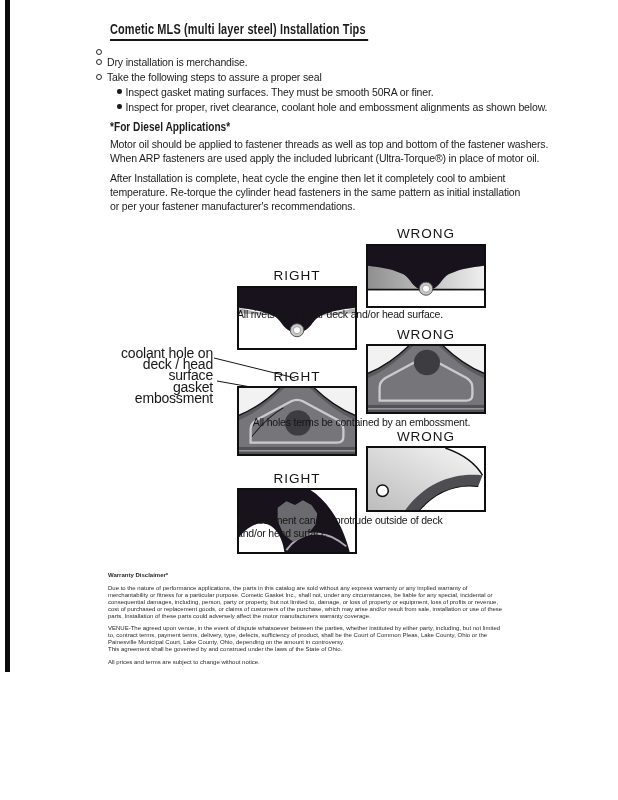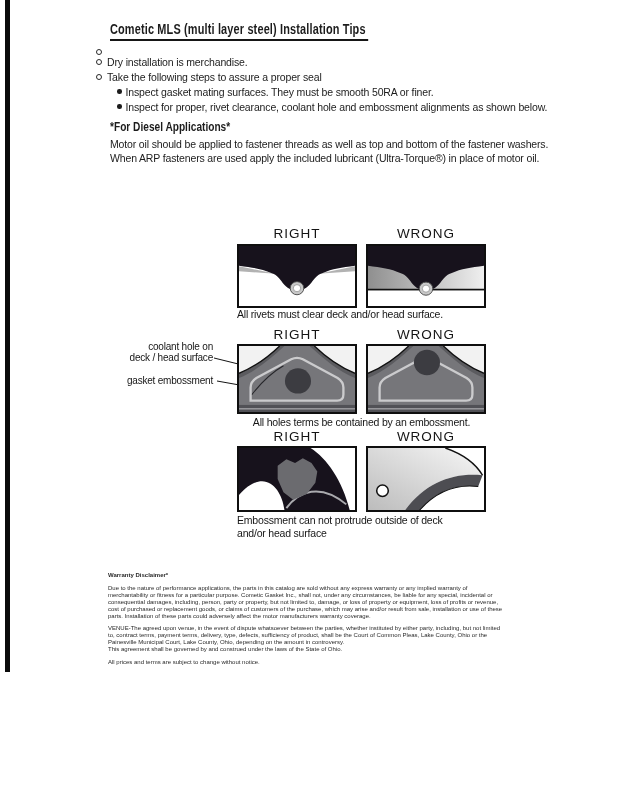--- a/index.html
+++ b/index.html
@@ -24,31 +24,31 @@
   .diesel-heading{
     position:absolute;left:110px;top:119px;font-size:13px;font-weight:700;
     transform:scaleX(.78);transform-origin:left top;white-space:nowrap;
   }
   .body-para{position:absolute;left:110px;width:505px;font-size:10.5px;letter-spacing:-.15px;line-height:14px;}
   .p1{top:137px;}
   .p2{top:171px;}
   .p3{top:214px;white-space:nowrap;}
 
   .fig-label{position:absolute;width:120px;text-align:center;font-size:13.5px;letter-spacing:1px;color:#141414;white-space:nowrap;}
-  .col-right{left:237px;} .col-wrong{left:366px;}
+  .col-right{left:237px;margin-top:42px;} .col-wrong{left:366px;}
   .panel{position:absolute;width:120px;background:#ffffff;border:2px solid #0f0f0f;box-sizing:border-box;}
   .panel svg{display:block;width:100%;height:100%;}
   .fig-caption{position:absolute;left:237px;font-size:10.5px;letter-spacing:-.2px;line-height:12.5px;color:#161616;}
   .caption-center{width:249px;text-align:center;left:237px;}
 
   .lbl1{top:226px;} .pan1{top:244px;height:64px;} .cap1{top:308px;white-space:nowrap;}
   .lbl2{top:327px;} .pan2{top:344px;height:70px;} .cap2{top:416px;}
   .lbl3{top:429px;} .pan3{top:446px;height:66px;} .cap3{top:514px;}
 
-  .callout{position:absolute;left:120px;width:93px;text-align:right;font-size:10px;letter-spacing:-.2px;line-height:11px;color:#161616;}
+  .callout{position:absolute;left:120px;width:93px;text-align:right;font-size:14px;letter-spacing:-.2px;line-height:11px;color:#161616;margin-top:7px;}
   .co1{top:341px;} .co2{top:375px;}
   .leader-svg{position:absolute;left:120px;top:338px;width:185px;height:62px;pointer-events:none;}
 
   .legal{position:absolute;left:108px;top:572px;width:400px;font-size:6px;line-height:6.9px;color:#2a2a2a;letter-spacing:0;}
   .legal .lp{margin:0 0 6px 0;}
   .legal .lh{font-weight:700;margin:0 0 6px 0;}
 
   .footer-code{position:absolute;left:386px;top:757px;font-size:13.5px;letter-spacing:.3px;color:#be185d;white-space:nowrap;}
 </style>
 </head>
@@ -78,20 +78,23 @@
     </div>
     <div class="tip-row sub">
       <span class="dot-marker"></span>
       <span>Inspect for proper, rivet clearance, coolant hole and embossment alignments as shown below.</span>
     </div>
   </div>
 
   <div class="diesel-heading">*For Diesel Applications*</div>
   <div class="body-para p1 preline">Motor oil should be applied to fastener threads as well as top and bottom of the fastener washers.
 When ARP fasteners are used apply the included lubricant (Ultra-Torque®) in place of motor oil.</div>
+  <div class="body-para p2 preline">After Installation is complete, heat cycle the engine then let it completely cool to ambient
+temperature. Re-torque the cylinder head fasteners in the same pattern as initial installation
+or per your fastener manufacturer's recommendations.</div>
 
   <div class="fig-label lbl1 col-right">RIGHT</div>
   <div class="fig-label lbl1 col-wrong">WRONG</div>
 
   <div class="panel pan1 col-right">
     <svg viewBox="0 0 120 64" preserveAspectRatio="none">
       <polygon points="0,21.5 38,29.5 0,27" fill="#b2b2b2"></polygon>
       <polygon points="120,21.5 82,29.5 120,27" fill="#b2b2b2"></polygon>
       <path d="M0,0 H120 V21 C106,23 97,24 86,29 C74,33.5 77,45 60,48 C43,45 46,33.5 34,29 C23,24 14,23 0,21 Z" fill="#17121c"></path>
       <circle cx="60" cy="45" r="7" fill="#c9c9c9" stroke="#4a4a4a" stroke-width="1"></circle>

